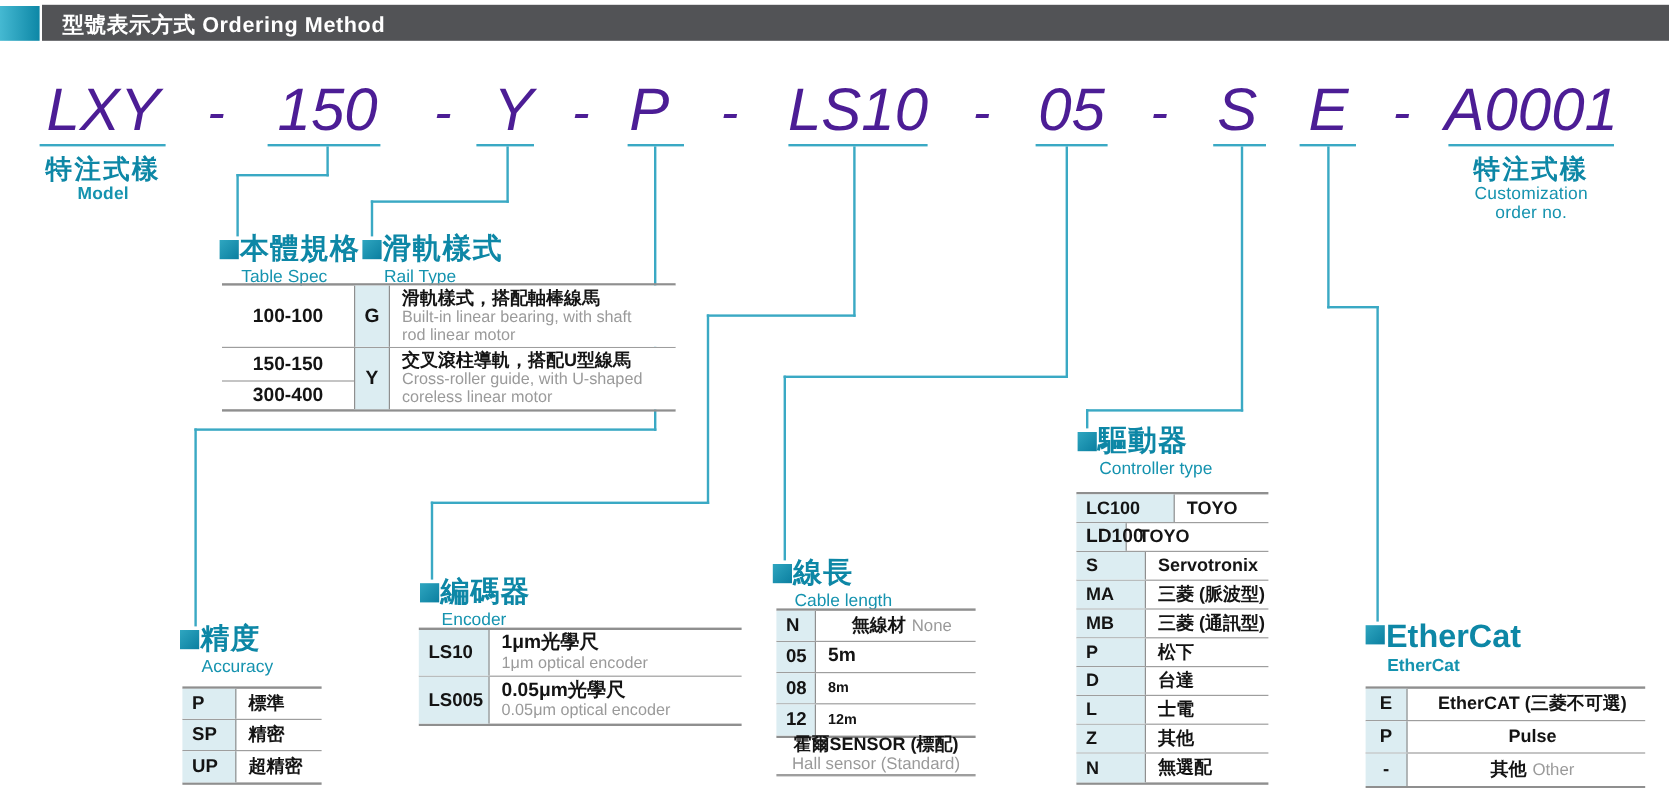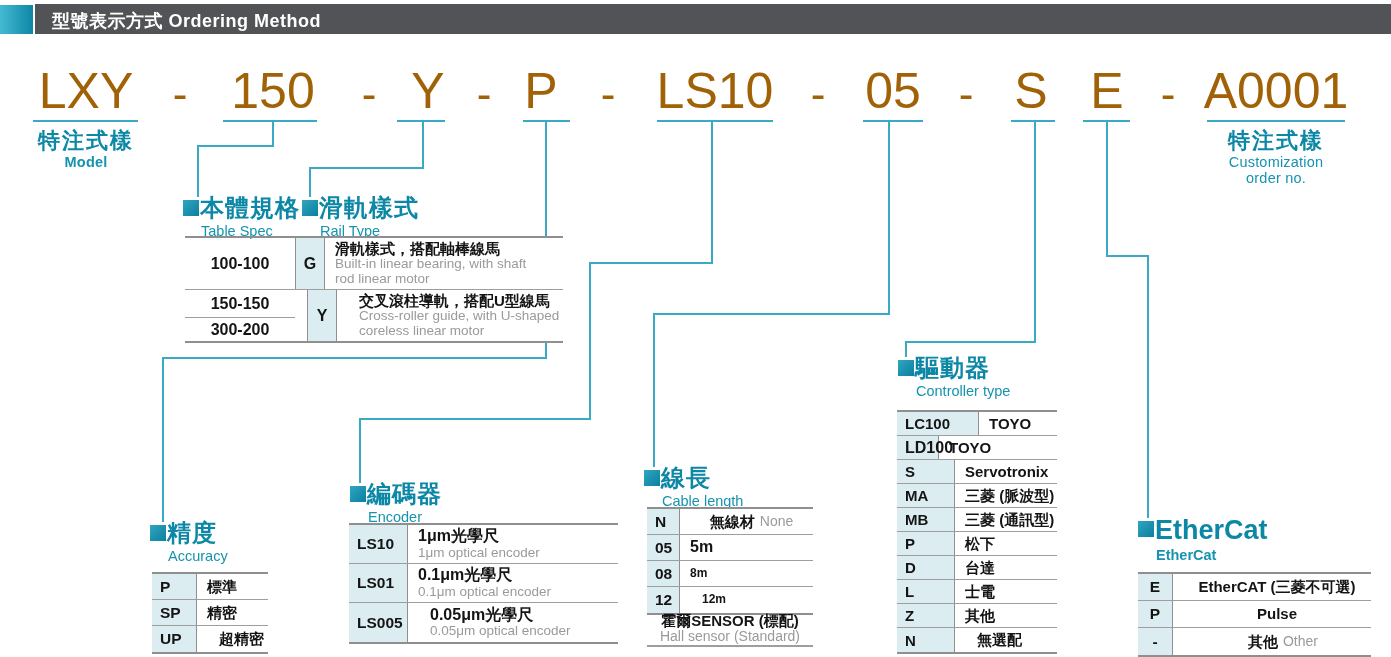--- a/index.html
+++ b/index.html
@@ -7,42 +7,42 @@
     position:relative;width:1391px;height:657px;background:#ffffff;overflow:hidden;
     font-family:"Liberation Sans","DejaVu Sans",sans-serif;
   }
   
   .hdr-bar{position:absolute;left:35px;top:4px;width:1356px;height:30px;background:#525356;}
   .hdr-sq{position:absolute;left:0;top:5px;width:33px;height:29px;
           background:linear-gradient(90deg,#45b9d2,#0d87a6);}
   .hdr-title{position:absolute;left:52px;top:9px;color:#ffffff;font-size:18px;font-weight:700;letter-spacing:.5px;}
   
   .seg{position:absolute;top:66px;transform:translateX(-50%);font-size:50px;font-weight:400;
-       color:#a16207;white-space:nowrap;line-height:1;}
+       color:#4c1d95;white-space:nowrap;line-height:1;font-style:italic;}
   .seg.dash{font-size:44px;top:72px;}
   
   .ul{position:absolute;top:120px;height:2px;background:#3aa9c4;}
   .lv{position:absolute;width:2px;background:#3aa9c4;}
   .lh{position:absolute;height:2px;background:#3aa9c4;}
   
   .mlabel{position:absolute;transform:translateX(-50%);text-align:center;color:#0d87a6;}
   .mlabel .zh{font-size:22px;font-weight:700;letter-spacing:2px;line-height:1.05;}
   .mlabel .en{font-size:14.5px;font-weight:700;color:#1593af;margin-top:2px;letter-spacing:.2px;}
   
   .sec{position:absolute;white-space:nowrap;}
   .sec .trow{display:flex;align-items:flex-start;}
   .sec .sq{width:16px;height:16px;margin-top:4px;flex:0 0 auto;
            background:linear-gradient(135deg,#2fa6c0,#0b7fa0);}
   .sec .zh{font-size:24px;font-weight:700;color:#0d87a6;line-height:1;letter-spacing:1px;margin-left:1px;}
   .sec .en{font-size:14.5px;color:#1593af;margin-left:18px;margin-top:3px;}
   .sec.big .zh{font-size:27px;letter-spacing:0;}
   
   .tbl{position:absolute;border-top:2px solid #8f8f8f;border-bottom:2px solid #8f8f8f;box-sizing:border-box;}
   .trw{display:flex;border-bottom:1.4px solid #9e9e9e;box-sizing:border-box;}
-  .trw:last-child{border-bottom:none;gap:12px;}
+  .trw:last-child{border-bottom:none;}
   .c1{background:#dcedf2;border-right:1.4px solid #8f8f8f;display:flex;align-items:center;
       padding-left:8px;font-weight:700;color:#141414;font-size:15.5px;box-sizing:border-box;flex:0 0 auto;}
   .c2{display:flex;flex-direction:column;justify-content:center;padding-left:10px;box-sizing:border-box;flex:1;}
   .zh-b{font-weight:700;color:#141414;font-size:15px;line-height:1.15;white-space:nowrap;}
   .en-g{color:#9a9a9a;font-size:13.5px;line-height:1.1;white-space:nowrap;}
   .inline-pair .en-g{display:inline;margin-left:5px;}
   .inline-pair .zh-b{display:inline;}
   
   .scell{display:flex;align-items:center;justify-content:center;font-weight:700;color:#141414;
          font-size:16px;box-sizing:border-box;}
@@ -192,21 +192,21 @@
       <div class="scell gy" style="width:30px">G</div>
       <div class="c2" style="width:236px;background:#fff">
         <div class="zh-b">滑軌樣式，搭配軸棒線馬</div>
         <div class="en-g">Built-in linear bearing, with shaft</div>
         <div class="en-g">rod linear motor</div>
       </div>
     </div>
     <div class="trw" style="height:51px">
       <div style="width:110px;display:flex;flex-direction:column;box-sizing:border-box">
         <div class="scell" style="height:28px;border-bottom:1.4px solid #9e9e9e">150-150</div>
-        <div class="scell" style="height:23px">300-200</div>
+        <div class="scell" style="height:23px">300-400</div>
       </div>
       <div class="scell gy" style="width:30px">Y</div>
       <div class="c2" style="width:236px;background:#fff">
         <div class="zh-b">交叉滾柱導軌，搭配U型線馬</div>
         <div class="en-g">Cross-roller guide, with U-shaped</div>
         <div class="en-g">coreless linear motor</div>
       </div>
     </div>
   </div>
 
@@ -230,27 +230,20 @@
         </div>
     </div>
   </div>
 
   <div class="tbl" style="left:349px;top:523px;width:269px">
     <div class="trw" style="height:39px">
       <div class="c1" style="width:59px">LS10</div>
       <div class="c2">
         <div class="zh-b" style="font-size:16px">1μm光學尺</div>
         <div class="en-g">1μm optical encoder</div>
-      </div>
-    </div>
-    <div class="trw" style="height:39px">
-      <div class="c1" style="width:59px">LS01</div>
-      <div class="c2">
-        <div class="zh-b" style="font-size:16px">0.1μm光學尺</div>
-        <div class="en-g">0.1μm optical encoder</div>
       </div>
     </div>
     <div class="trw" style="height:39px">
       <div class="c1" style="width:59px">LS005</div>
       <div class="c2">
         <div class="zh-b" style="font-size:16px">0.05μm光學尺</div>
         <div class="en-g">0.05μm optical encoder</div>
       </div>
     </div>
   </div>

